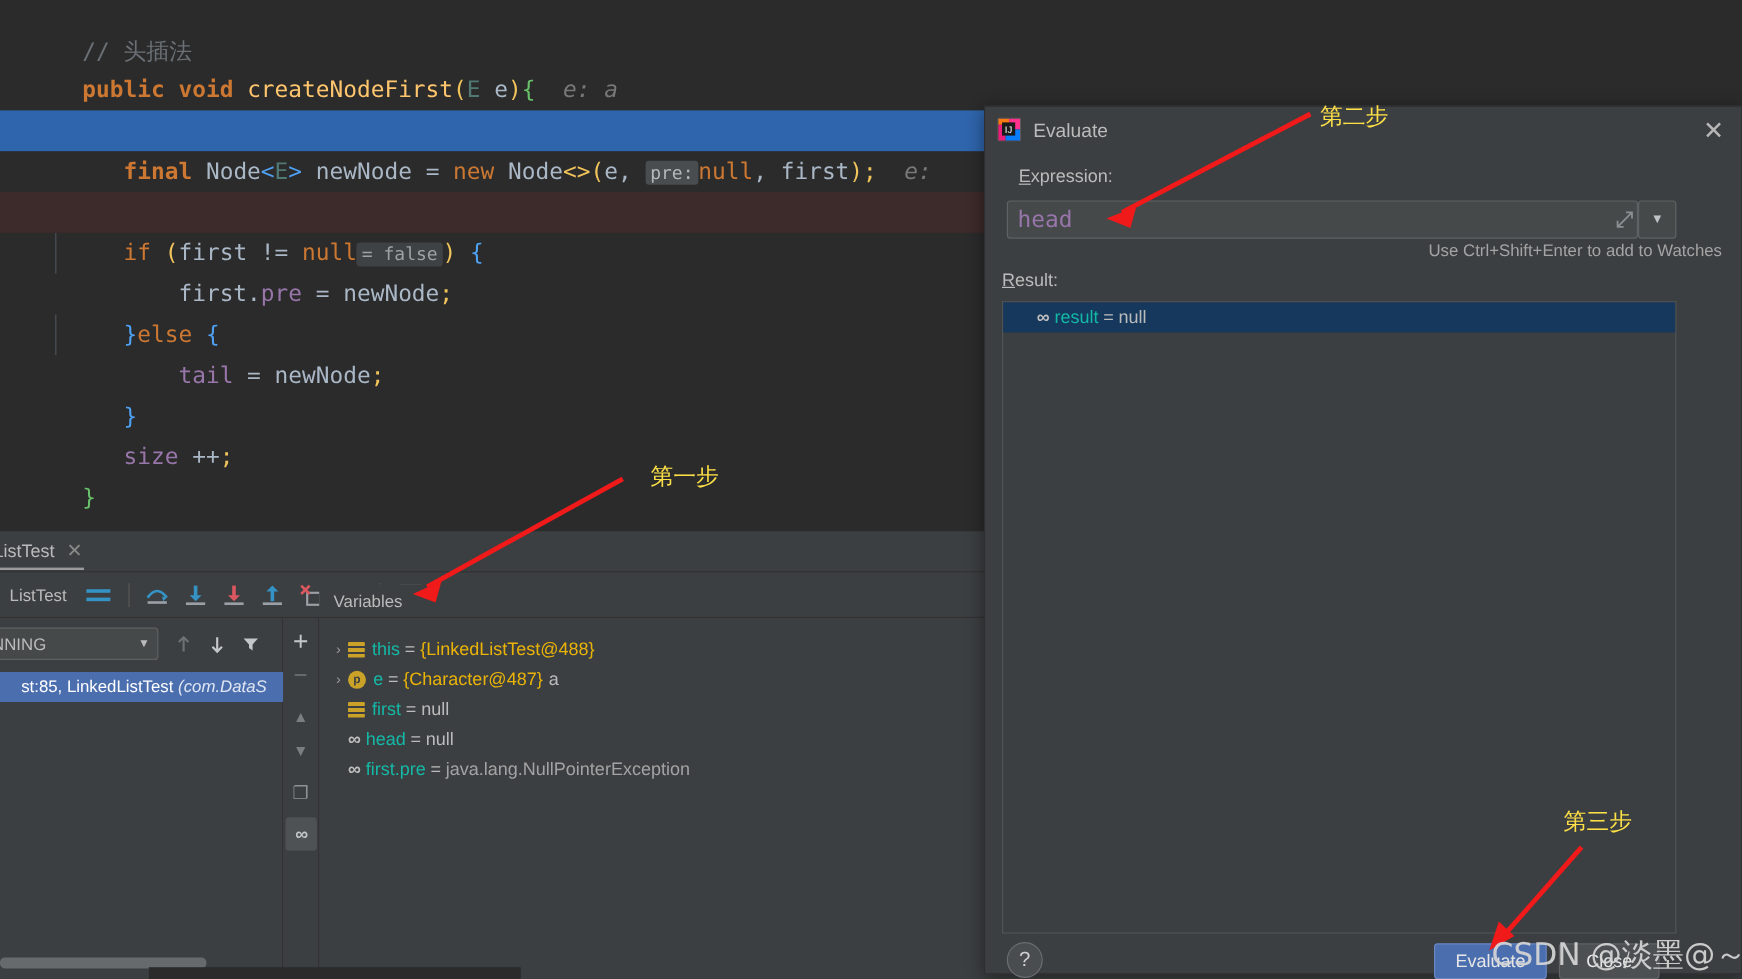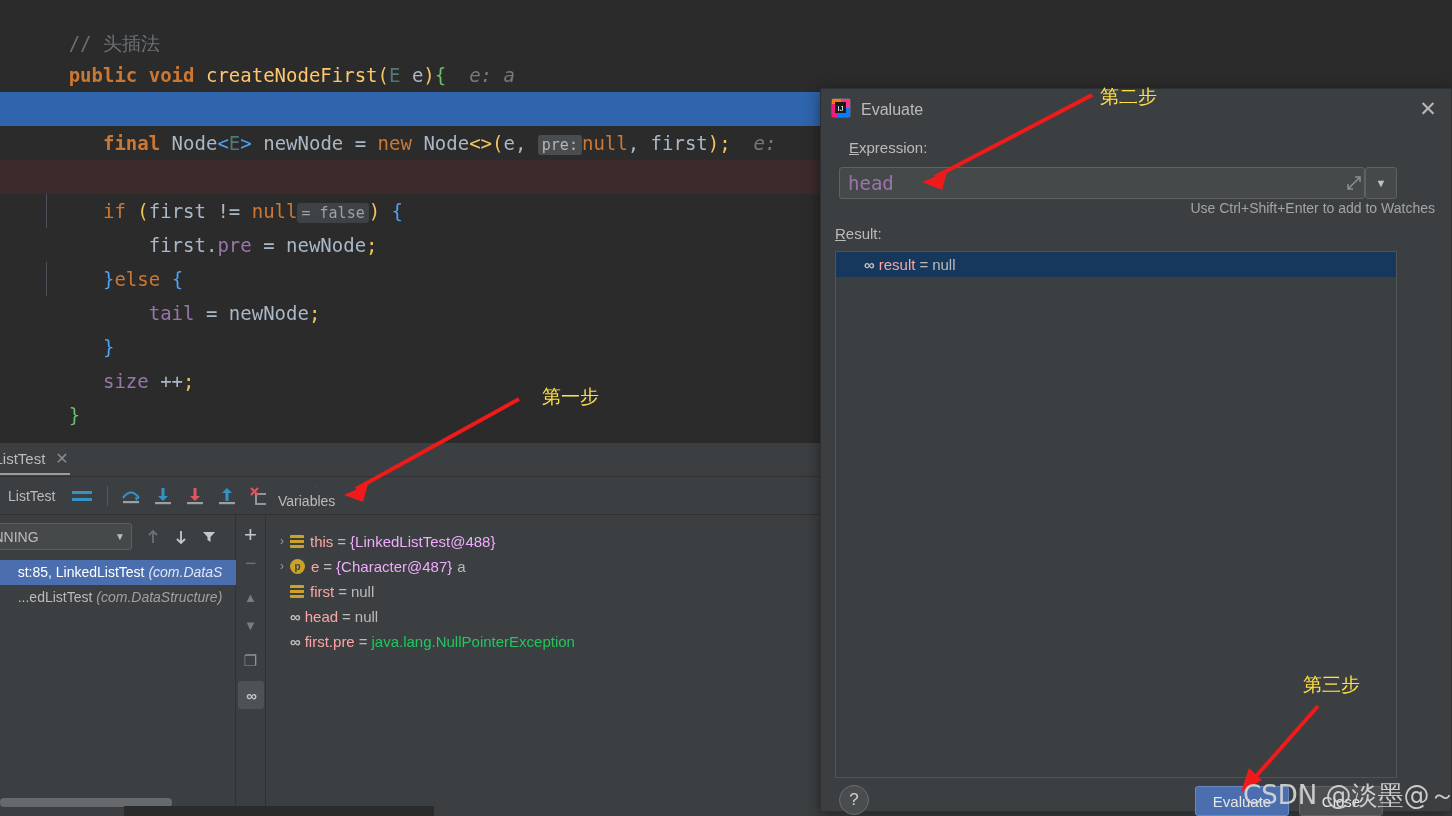--- a/index.html
+++ b/index.html
@@ -128,25 +128,25 @@
     position: absolute; left: 0; top: 0; width: 1186px; height: 28px;
     border-bottom: 1px solid #323232;
     color: #bbbbbb; font-size: 14px; line-height: 28px; padding-left: 12px;
   }
   .var-row {
     position: absolute; left: 0; height: 25px; line-height: 25px;
     font-size: 15px; color: #bbbbbb; white-space: nowrap;
     display: flex; align-items: center;
   }
   .chev { width: 16px; color: #9a9a9a; font-size: 12px; text-align: center; }
-  .vname { color: #fca5a5; }
+  .vname { color: #14b8a6; }
   .veq { color: #bbbbbb; margin: 0 4px; }
-  .vval { color: #f0abfc; }
+  .vval { color: #eab308; }
   .vval-null { color: #bbbbbb; }
-  .vexc { color: #22c55e; }
+  .vexc { color: #a3a3a3; }
   .vtrail { color: #bbbbbb; }
 
   .ic-field {
     display: inline-block; width: 14px; height: 13px; margin-right: 6px;
     background: repeating-linear-gradient(to bottom,#c9a227 0 3px,transparent 3px 5px);
     border-radius: 1px;
   }
   .ic-param {
     display: inline-block; width: 15px; height: 15px; margin-right: 6px;
     border-radius: 50%; background: #c9a227; color: #3c3f41;
@@ -421,24 +421,20 @@
           <svg width="16" height="18" viewBox="0 0 16 18">
               <path d="M2 4 l12 0 l-4.5 5 l0 5 l-3 -2 l0 -3 z" fill="#c4c7c9"></path>
             </svg>
         </div>
       </div>
 
       <div class="frame-row selected" style="top:45px;">
         <span>st:85, LinkedListTest</span>
         <span class="frame-pkg">(com.DataS</span>
       </div>
-      <div class="frame-row" style="top:70px;">
-        <span>...edListTest</span>
-        <span class="frame-pkg">(com.DataStructure)</span>
-      </div>
     </div>
 
     <div id="var-sidebar">
       <div class="side-btn" style="font-size:22px;color:#c4c7c9;">+</div>
       <div class="side-btn" style="font-size:20px;color:#6d7174;">−</div>
       <div class="side-btn" style="font-size:13px;color:#7a7e80;margin-top:6px;">▲</div>
       <div class="side-btn" style="font-size:13px;color:#7a7e80;">▼</div>
       <div class="side-btn" style="font-size:15px;color:#8d9193;margin-top:8px;">❐</div>
       <div class="side-btn active" style="font-size:15px;color:#c4c7c9;letter-spacing:-2px;font-weight:bold;margin-top:6px;">∞</div>
     </div>

